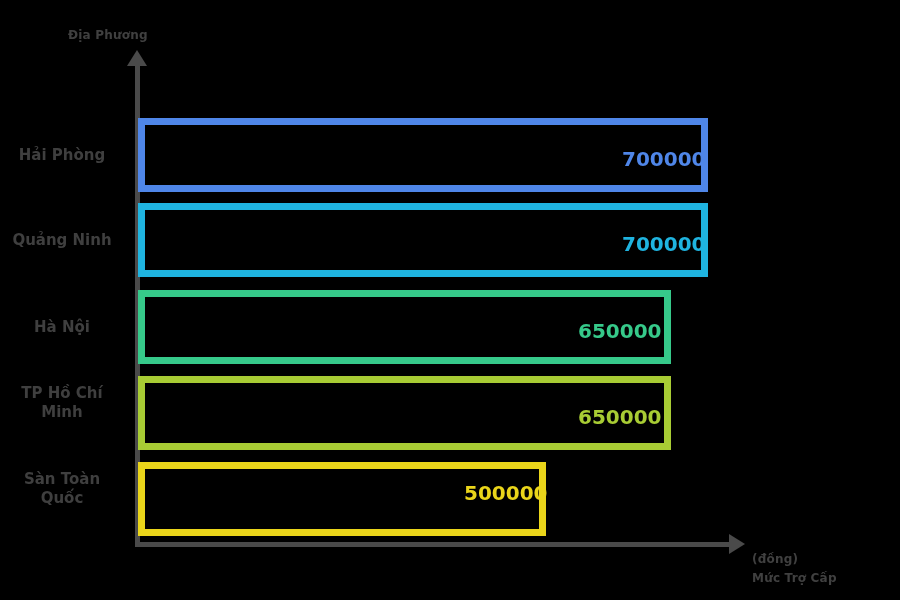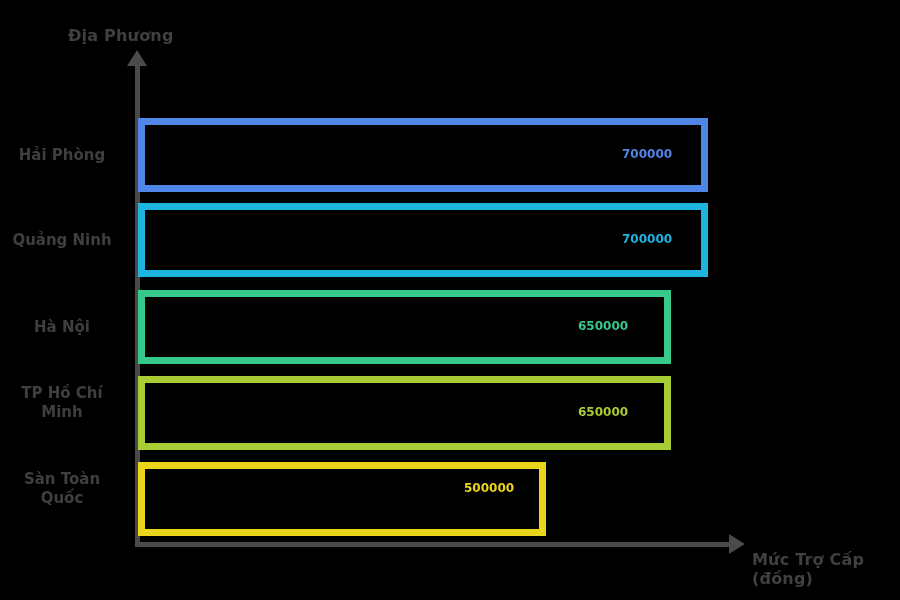--- a/index.html
+++ b/index.html
@@ -55,21 +55,21 @@
     height: 0;
     border-top: 10px solid transparent;
     border-bottom: 10px solid transparent;
     border-left: 16px solid #4a4a4a;
   }
 
   
   .axis-title {
     position: absolute;
     color: #404040;
-    font-size: 16px;
+    font-size: 12px;
     font-weight: bold;
     letter-spacing: 0.2px;
     line-height: 19px;
   }
   #y-axis-title {
     left: 68px;
     top: 26px;
     white-space: nowrap;
   }
   #x-axis-title {
@@ -103,39 +103,39 @@
   }
   .bar-shape {
     position: absolute;
     left: 138px;
     background: transparent;
     box-sizing: border-box;
     border-style: solid;
   }
   .bar-value {
     position: absolute;
-    font-size: 12px;
+    font-size: 20px;
     font-weight: bold;
     white-space: nowrap;
   }
 </style>
 </head>
 <body>
 
 <div id="chart-root">
 
   <div class="axis-line" id="y-axis-line"></div>
   <div class="axis-line" id="x-axis-line"></div>
   <div id="y-axis-arrow"></div>
   <div id="x-axis-arrow"></div>
 
   <div class="axis-title" id="y-axis-title">Địa Phương</div>
   <div class="axis-title" id="x-axis-title">
+    <div>(đồng)</div>
     <div>Mức Trợ Cấp</div>
-    <div>(đồng)</div>
   </div>
 
   <div id="plot-area">
 
     <div class="bar-row">
       <div class="cat-label" style="top:146px;">
         <div>Hải Phòng</div>
       </div>
       <div class="bar-shape" style="top:118px; width:570px; height:74px; border-width:7px; border-color:#4f86e8;"></div>
       <div class="bar-value" style="left:622px; top:147px; color:#4f86e8;">700000</div>

